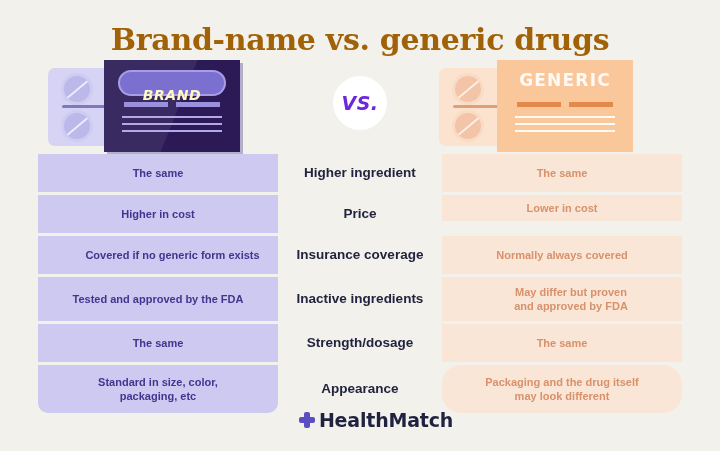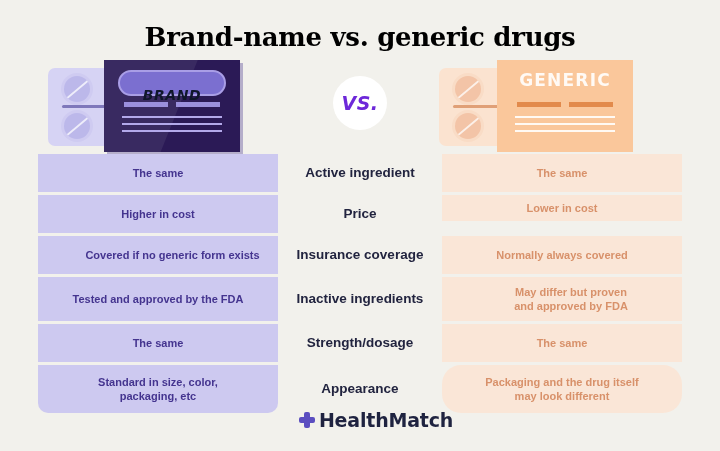--- a/index.html
+++ b/index.html
@@ -22,23 +22,23 @@
   }
 
   
   .title {
     position: absolute;
     top: 22px;
     left: 0;
     width: 720px;
     text-align: center;
     font-family: "DejaVu Serif", "Liberation Serif", serif;
-    font-size: 26px;
-    font-weight: 700;
-    color: #000000;
+    font-size: 30px;
+    font-weight: 700;
+    color: #a16207;
     letter-spacing: -0.3px;
   }
 
   
   .illus {
     position: absolute;
     top: 60px;
     height: 98px;
   }
   .illus-left  { left: 38px;  width: 240px; }
@@ -116,21 +116,21 @@
     border: 2px solid #a99ee6;
     display: flex;
     align-items: center;
     justify-content: center;
   }
   .oval .brandword {
     font-family: "DejaVu Sans", sans-serif;
     font-size: 14px;
     font-weight: 700;
     font-style: italic;
-    color: #0f172a;
+    color: #fef9c3;
     letter-spacing: 0.6px;
     margin-top: 23px;
   }
   .genericword {
     position: absolute;
     left: 0; top: 10px;
     width: 136px;
     text-align: center;
     font-family: "DejaVu Sans", sans-serif;
     font-size: 17px;
@@ -323,21 +323,21 @@
       <div class="rule r2"></div>
       <div class="rule r3"></div>
     </div>
   </div>
 
   <div class="vs-badge">VS.</div>
 
   <div class="table" id="comparison-table">
       <div class="row r-0">
         <div class="cell cell-left" style="height: 38px;">The same</div>
-        <div class="cell cell-mid" style="height: 38px;">Active ingredient</div>
+        <div class="cell cell-mid" style="height: 38px;">Higher ingredient</div>
         <div class="cell cell-right" style="height: 38px;">The same</div>
       </div>
       <div class="spacer"></div>
       <div class="row r-1">
         <div class="cell cell-left" style="height: 38px;">Higher in cost</div>
         <div class="cell cell-mid" style="height: 38px; text-align: center;">Price</div>
         <div class="cell cell-right" style="height: 26px;">Lower in cost</div>
       </div>
       <div class="spacer"></div>
       <div class="row r-2">

